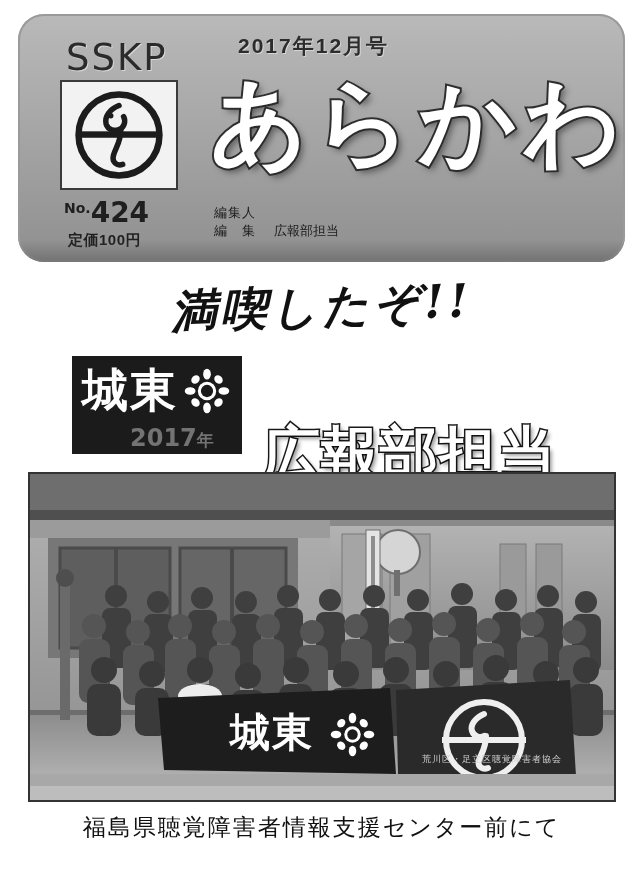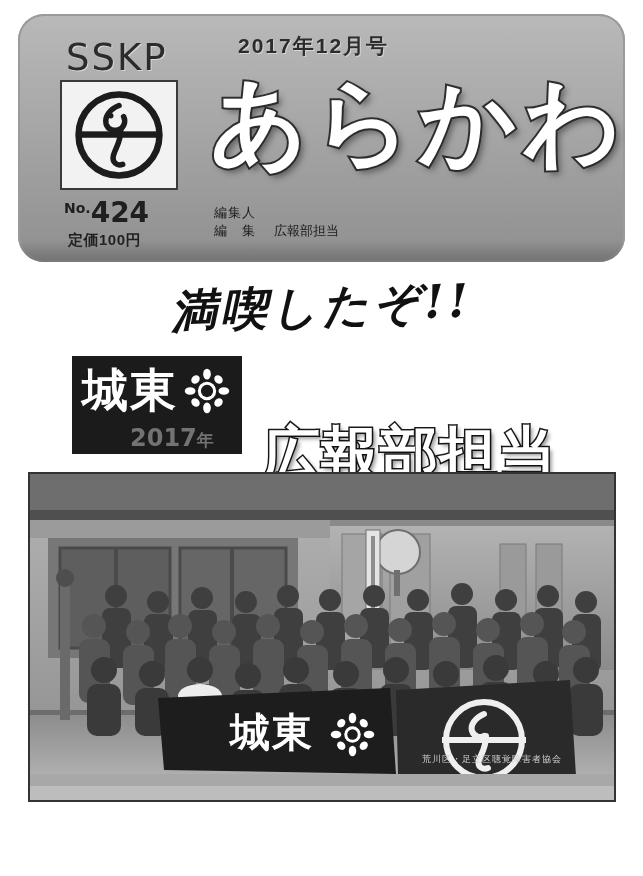--- a/index.html
+++ b/index.html
@@ -463,14 +463,15 @@
           <path d="M46 40 C46 52 41 58 39 64 C37 71 43 74 48 72" fill="none" stroke="#efefef" stroke-width="6" stroke-linecap="round"></path>
         </g>
         <text x="392" y="288" fill="#cfcfcf" font-family="Liberation Sans, sans-serif" font-size="9" letter-spacing="1">荒川区・足立区聴覚障害者協会</text>
       </g>
 
       <rect x="0" y="300" width="584" height="26" fill="#a8a8a8"></rect>
       <rect x="0" y="312" width="584" height="14" fill="#bdbdbd"></rect>
     </svg>
   </div>
 
+  <div class="caption">福島県聴覚障害者情報支援センター前にて</div>
 
 </div>
 
 </body></html>

